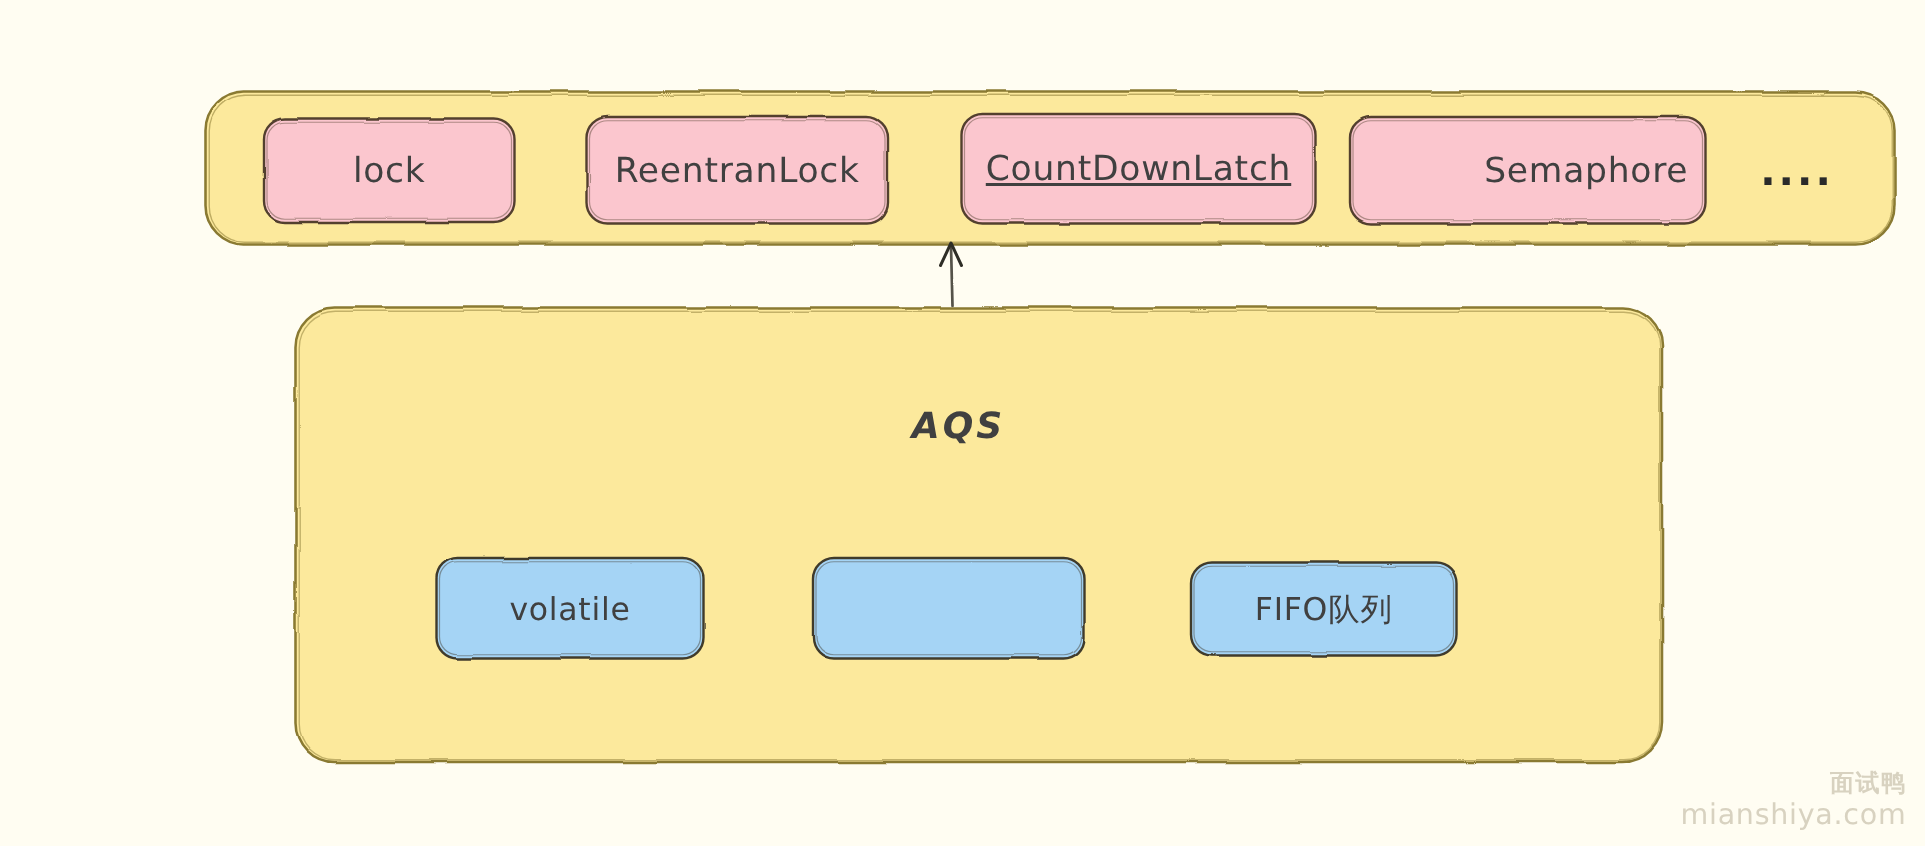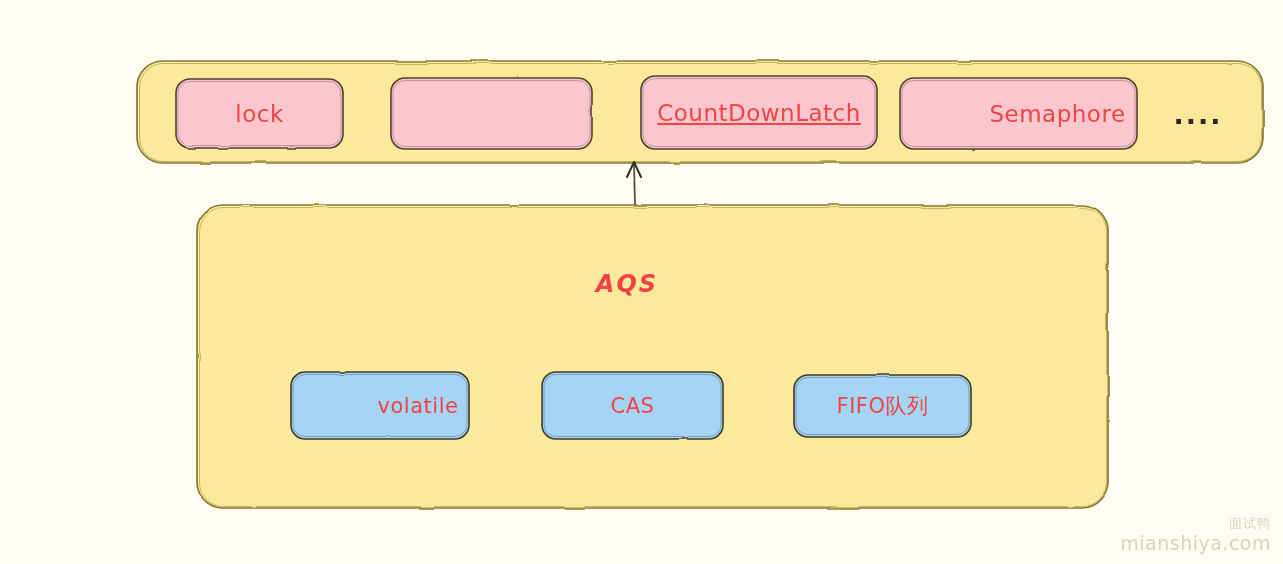--- a/index.html
+++ b/index.html
@@ -25,46 +25,46 @@
     left: 0;
     top: 0;
     width: 1283px;
     height: 564px;
   }
   .lbl {
     position: absolute;
     display: flex;
     align-items: center;
     justify-content: center;
-    color: #ef4444;
+    color: #404040;
     font-family: "DejaVu Sans", sans-serif;
     letter-spacing: 0.5px;
     white-space: nowrap;
     pointer-events: none;
   }
   .lbl-group { font-size: 23px; }
-  .lbl-aqs { font-size: 24px; font-style: italic; font-weight: 600; letter-spacing: 2px; }
+  .lbl-aqs { font-size: 24px; font-style: italic; font-weight: 600; letter-spacing: 2px; padding-left: 12px; }
   .lbl-prim { font-size: 21px; }
   .lbl-dots {
     font-size: 27px;
     font-weight: 700;
     letter-spacing: 2px;
     color: #2a2a2a;
   }
   .watermark {
     position: absolute;
     right: 12px;
     bottom: 8px;
     text-align: right;
     color: #d8d2c0;
     font-family: "DejaVu Sans", sans-serif;
     line-height: 1.25;
     pointer-events: none;
   }
-  .watermark .wm-cn { font-size: 13px; letter-spacing: 1px; }
+  .watermark .wm-cn { font-size: 16px; letter-spacing: 1px; font-weight: bold; }
   .watermark .wm-en { font-size: 19px; letter-spacing: 0.5px; }
 </style>
 </head>
 <body>
 
 <div class="canvas">
 
   <svg class="diagram" viewBox="0 0 1283 564" xmlns="http://www.w3.org/2000/svg">
     <defs>
       <filter id="roughen" x="-5%" y="-20%" width="110%" height="140%">
@@ -123,32 +123,32 @@
     </g>
 
     <g filter="url(#roughen2)">
       <rect x="794" y="375" width="177" height="62" rx="14" ry="14" fill="#a5d4f5" stroke="#403a2c" stroke-width="1.6"></rect>
       <rect x="796" y="377.5" width="173" height="57" rx="12" ry="12" fill="none" stroke="#403a2c" stroke-width="0.8" opacity="0.45"></rect>
     </g>
   </svg>
 
   <div class="lbl lbl-group" style="left:176px; top:79px; width:167px; height:69px;">lock</div>
 
+  <div class="lbl lbl-group" style="left:391px; top:78px; width:201px; height:71px;">ReentranLock</div>
 
   <div class="lbl lbl-group" style="left:641px; top:76px; width:236px; height:73px;text-decoration:underline;">CountDownLatch</div>
 
   <div class="lbl lbl-group" style="left:900px; top:78px; width:237px; height:71px;margin-left:39px;">Semaphore</div>
 
   <div class="lbl lbl-dots" style="left:1152px; top:88px; width:92px; height:52px;">....</div>
 
   <div class="lbl lbl-aqs" style="left:197px; top:258px; width:860px; height:52px;">AQS</div>
 
-  <div class="lbl lbl-prim" style="left:291px; top:372px; width:178px; height:67px;padding-left:38px;">volatile</div>
+  <div class="lbl lbl-prim" style="left:291px; top:372px; width:178px; height:67px;">volatile</div>
 
-  <div class="lbl lbl-prim" style="left:542px; top:372px; width:181px; height:67px;">CAS</div>
 
   <div class="lbl lbl-prim" style="left:794px; top:375px; width:177px; height:62px;">FIFO队列</div>
 
   <div class="watermark">
     <div class="wm-cn">面试鸭</div>
     <div class="wm-en">mianshiya.com</div>
   </div>
 
 </div>
 

